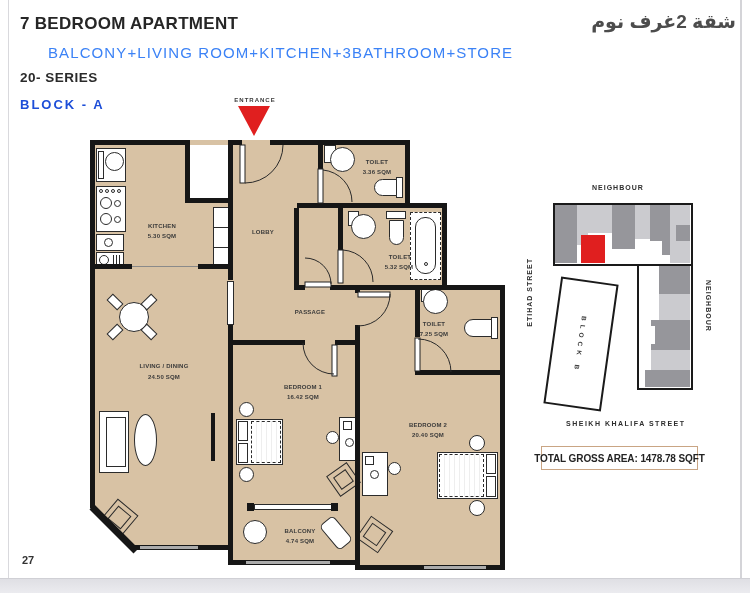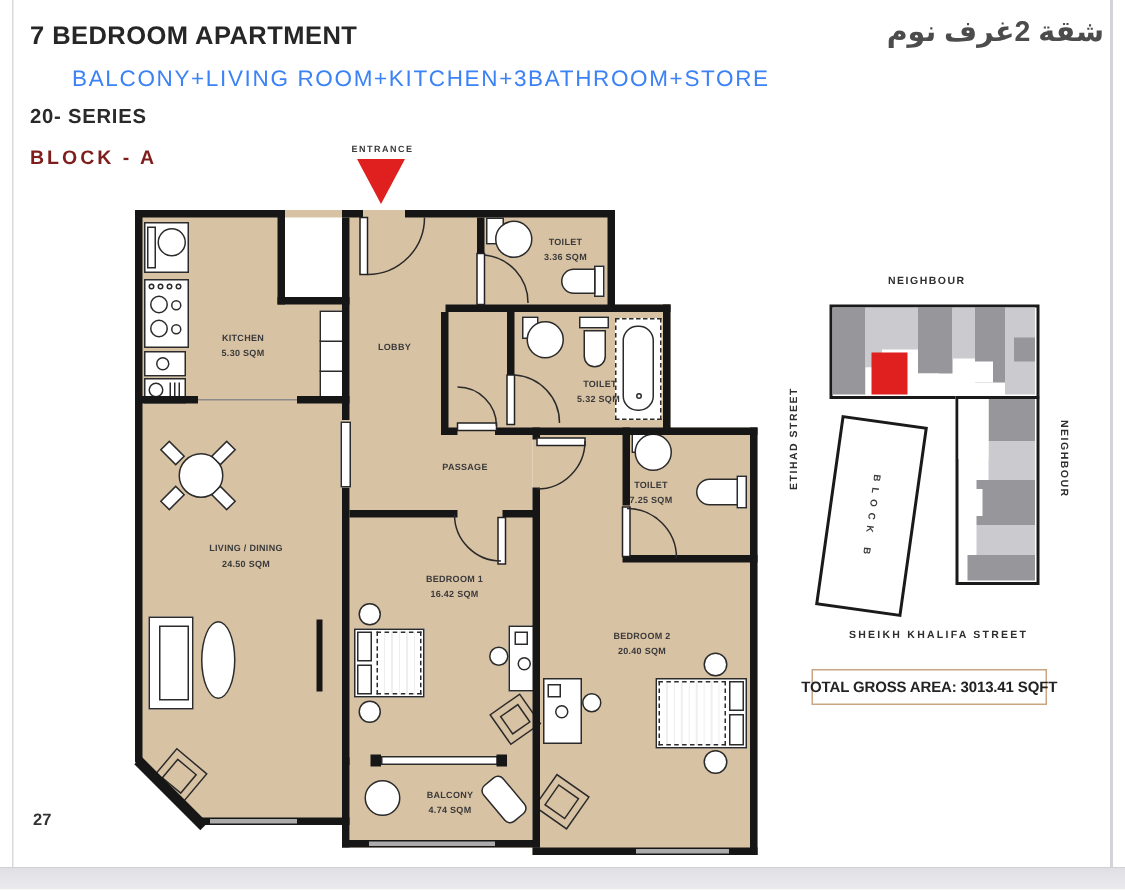--- a/index.html
+++ b/index.html
@@ -7,21 +7,21 @@
         font-family:"Liberation Sans","DejaVu Sans",sans-serif;}
   
   .edge-left{position:absolute;left:8px;top:0;width:1px;height:578px;background:#d9d9dd;}
   .edge-right{position:absolute;left:740px;top:0;width:2px;height:578px;background:#d4d4d8;}
   .bottom-strip{position:absolute;left:0;top:578px;width:750px;height:15px;
                 background:linear-gradient(#dfdfe4,#ececf0);border-top:1px solid #d0d0d5;}
   
   .hdr-title{position:absolute;left:20px;top:14px;font-size:17px;font-weight:bold;color:#262626;letter-spacing:.3px;}
   .hdr-sub{position:absolute;left:20px;top:44px;font-size:15px;color:#3b82f6;letter-spacing:1.1px;margin-left:28px;}
   .hdr-series{position:absolute;left:20px;top:70px;font-size:13.5px;font-weight:bold;color:#2a2a2a;letter-spacing:.5px;}
-  .hdr-block{position:absolute;left:20px;top:97px;font-size:13px;font-weight:bold;color:#7f1d1d;letter-spacing:2px;text-align:right;}
+  .hdr-block{position:absolute;left:20px;top:97px;font-size:13px;font-weight:bold;color:#1d4ed8;letter-spacing:2px;text-align:right;}
   .hdr-ar{position:absolute;right:14px;top:10px;width:300px;direction:rtl;color:#4c4c4c;}
   .ar-title{font-size:19px;font-weight:bold;}
   .ar-sub{font-size:11px;margin-top:5px;color:#555;}
   .ar-model{font-size:12px;margin-top:12px;color:#4c4c4c;}
   
   .floor{position:absolute;background:#d8c2a4;z-index:1;}
   .whitebox{position:absolute;background:#ffffff;z-index:2;}
   .wall{position:absolute;background:#161616;z-index:3;}
   .win{position:absolute;background:#ababab;z-index:4;}
   .fx{position:absolute;background:#fff;border:1px solid #2b2b2b;box-sizing:border-box;z-index:2;}
@@ -34,21 +34,21 @@
        border-left:16px solid transparent;border-right:16px solid transparent;border-top:30px solid #e01f1f;}
   
   .sm-lbl{position:absolute;font-size:7px;font-weight:bold;color:#2e2e2e;letter-spacing:1px;white-space:nowrap;z-index:6;}
   .vert-up{writing-mode:vertical-rl;transform:rotate(180deg);}
   .vert-dn{writing-mode:vertical-rl;}
   .bld{position:absolute;border:2.5px solid #1a1a1a;background:#fff;box-sizing:border-box;}
   .cell{position:absolute;}
   .areabox{position:absolute;left:541px;top:446px;width:157px;height:24px;border:1.5px solid #c9a584;
            box-sizing:border-box;display:flex;align-items:center;justify-content:center;
            font-size:10px;font-weight:bold;color:#232323;letter-spacing:-.1px;white-space:nowrap;}
-  .pagenum{position:absolute;left:22px;top:541px;font-size:11px;font-weight:bold;color:#333;}
+  .pagenum{position:absolute;left:22px;top:554px;font-size:11px;font-weight:bold;color:#333;}
 </style>
 </head>
 <body>
 
 <div class="page">
 
   <div class="edge-left"></div>
   <div class="edge-right"></div>
   <div class="bottom-strip"></div>
 
@@ -276,17 +276,17 @@
 
     <div class="bld" style="left:24px;top:100px;width:58px;height:128px;transform:rotate(8deg)">
       <div class="sm-lbl vert-dn" style="position:absolute;left:23px;top:34px;font-size:6.5px;letter-spacing:4px;color:#3a3a3a">BLOCK B</div>
     </div>
     <div class="sm-lbl vert-up" style="left:-2px;top:78px">ETIHAD STREET</div>
     <div class="sm-lbl vert-dn" style="left:177px;top:100px">NEIGHBOUR</div>
     <div class="sm-lbl" style="left:38px;top:240px;letter-spacing:1.5px">SHEIKH KHALIFA STREET</div>
   </div>
 
   <div class="areabox">
-    <span>TOTAL GROSS AREA: 3013.41 SQFT</span>
+    <span>TOTAL GROSS AREA: 1478.78 SQFT</span>
   </div>
 
   <div class="pagenum">27</div>
 </div>
 
 </body></html>

